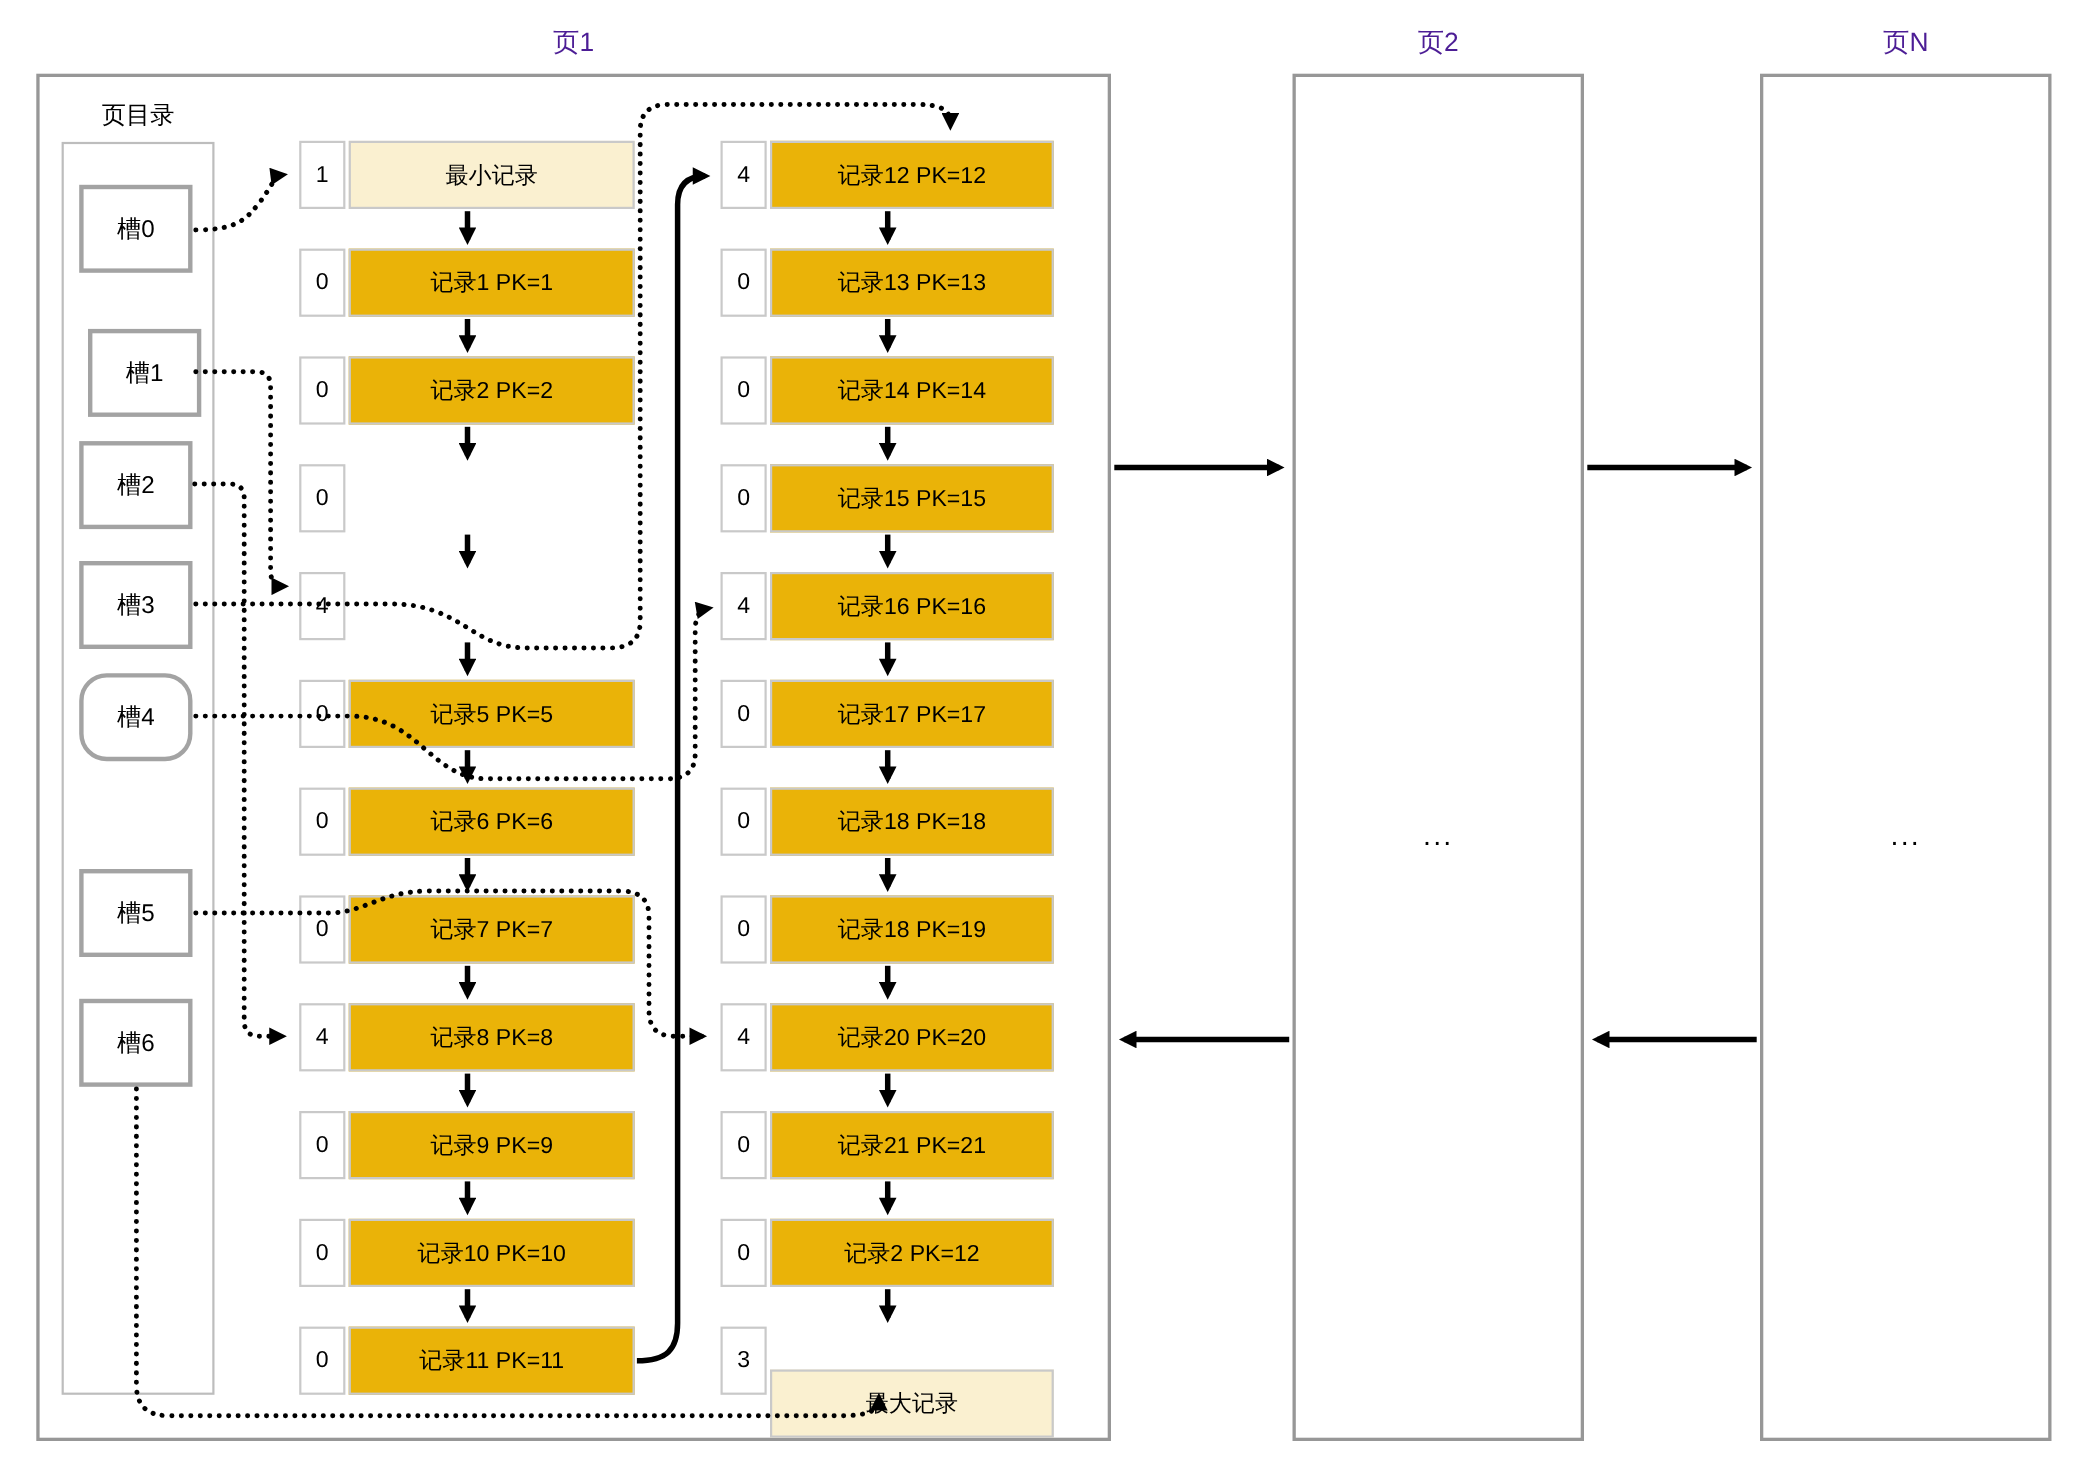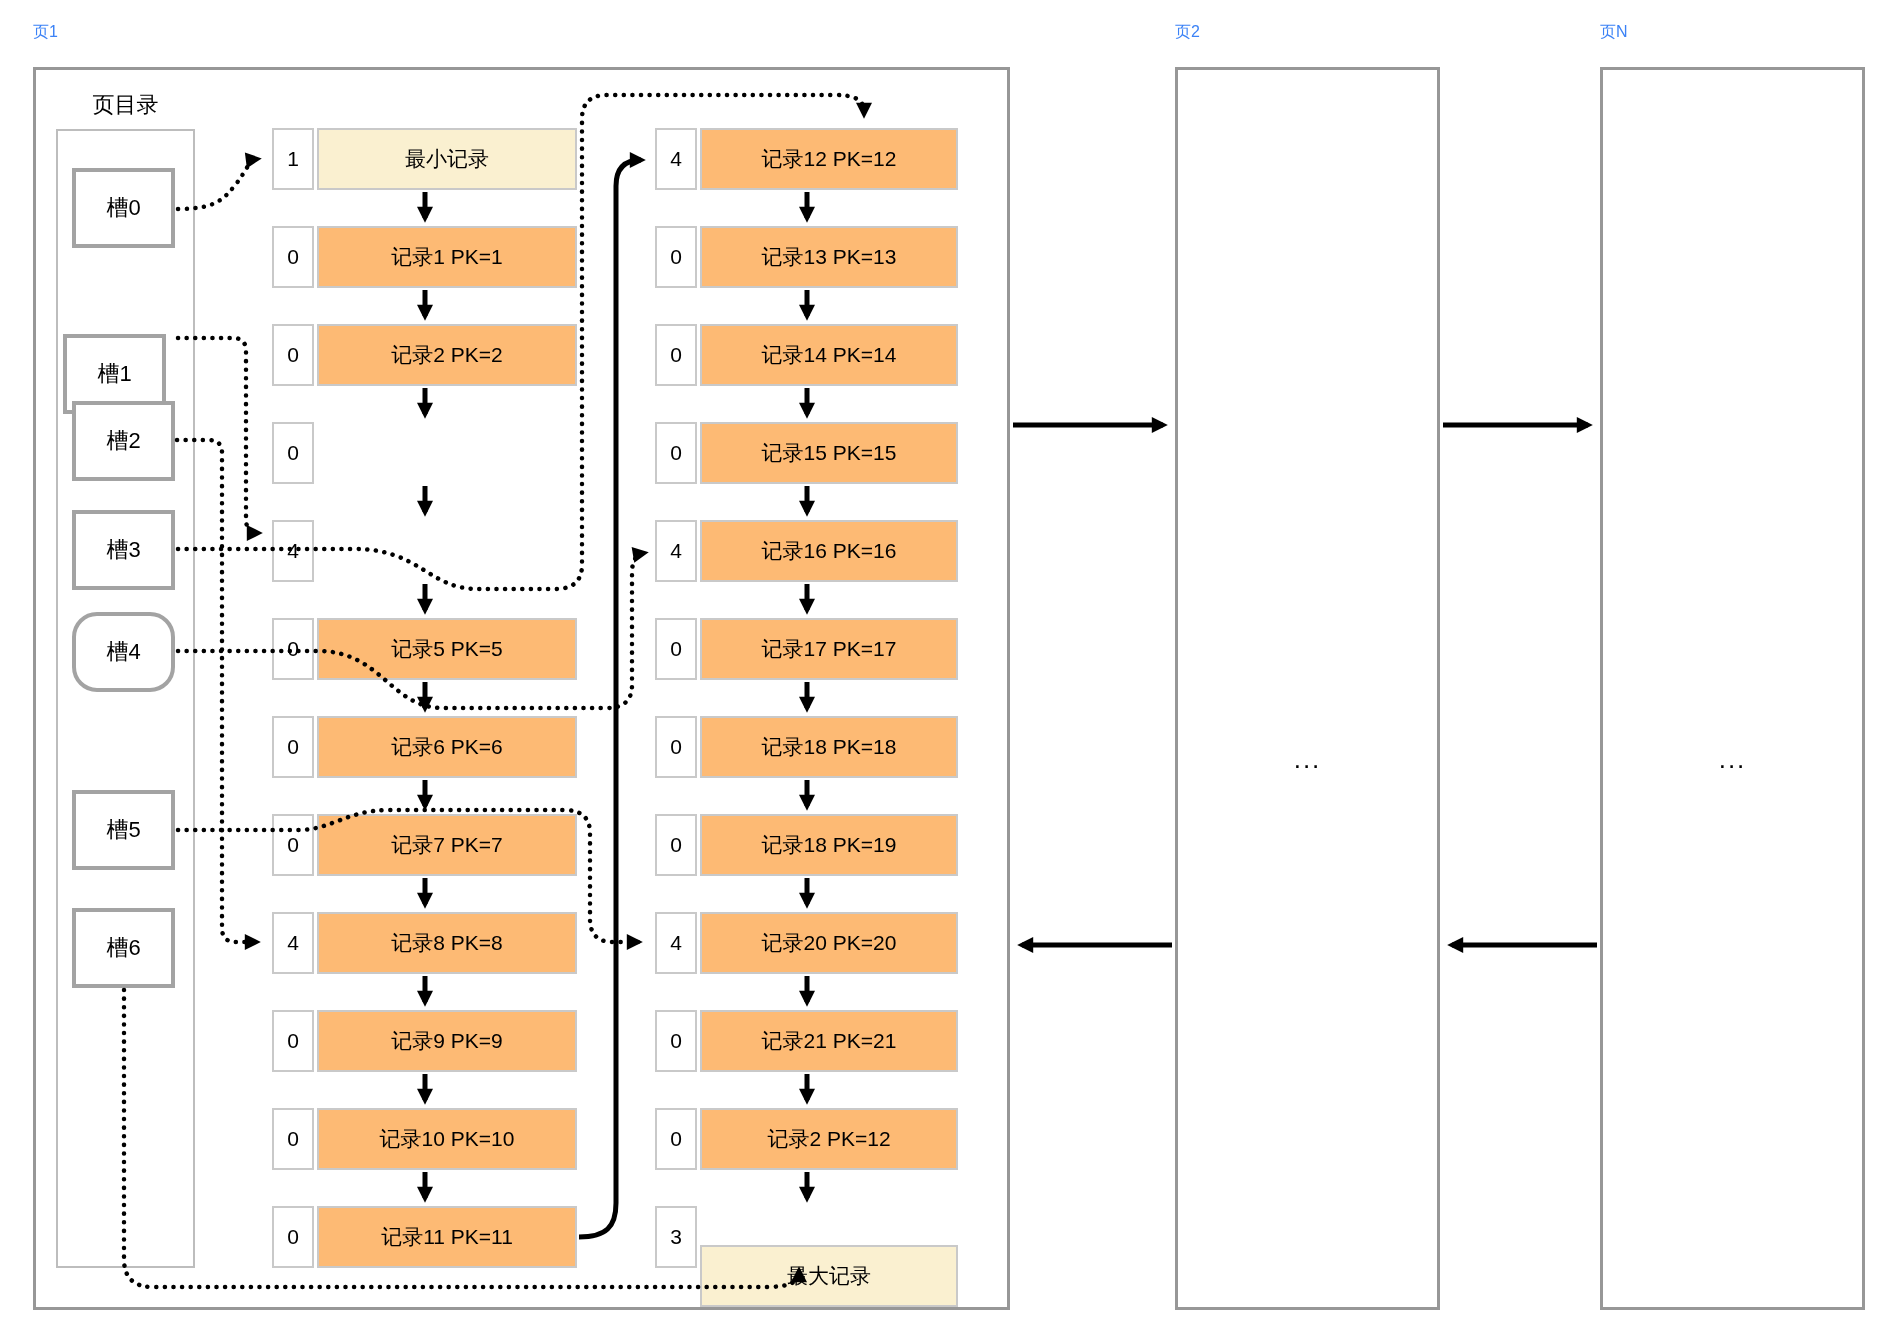--- a/index.html
+++ b/index.html
@@ -1,32 +1,32 @@
 <!DOCTYPE html>
 <html><head>
 <meta charset="utf-8">
 <style>
   * { box-sizing: border-box; margin: 0; padding: 0; }
   html,body { background:#ffffff; }
   body { font-family:"Liberation Sans","DejaVu Sans",sans-serif; color:#000; }
   #canvas { position:relative; width:1888px; height:1339px; background:#fff; overflow:hidden; }
 
   .page { position:absolute; background:#fff; border:3px solid #979797; }
-  .page-title { position:absolute; text-align:left; font-size:16px; color:#3b82f6; }
+  .page-title { position:absolute; text-align:center; font-size:24px; color:#4c1d95; }
 
   .pagedir { position:absolute; background:#fff; border:2px solid #bdbdbd; }
   .pagedir-label { position:absolute; text-align:center; font-size:22px; color:#000; }
 
   .slot { position:absolute; width:103px; height:80px; background:#fff; border:4px solid #a3a3a3;
           display:flex; align-items:center; justify-content:center; font-size:22px; }
 
   .record { position:absolute; height:62px; display:flex; gap:3px; }
   .record .num { width:42px; height:62px; background:#fff; border:2px solid #c9c9c9;
                  display:flex; align-items:center; justify-content:center; font-size:21px; }
-  .record .lab { flex:1; height:62px; background:#fdba74; border:2px solid #c9c9c9;
+  .record .lab { flex:1; height:62px; background:#eab308; border:2px solid #c9c9c9;
                  display:flex; align-items:center; justify-content:center; font-size:21px; }
 
   .dots { position:absolute; text-align:center; font-size:26px; letter-spacing:2px; color:#000; }
 
   #wires { position:absolute; left:0; top:0; pointer-events:none; }
   #wires .solid  { stroke:#000; stroke-width:5; fill:none; }
   #wires .dotted { stroke:#000; stroke-width:4.5; fill:none;
                    stroke-dasharray:0.1 8.5; stroke-linecap:round; }
 </style>
 </head>
@@ -35,21 +35,21 @@
 <div id="canvas">
 
   <div class="page-title" style="left:33px; top:22px; width:977px;">页1</div>
   <div class="page" style="left:33px; top:67px; width:977px; height:1243px;"></div>
 
   <div class="pagedir-label" style="left:56px; top:90px; width:139px;">页目录</div>
   <div class="pagedir" style="left:56px; top:129px; width:139px; height:1139px;"></div>
 
   <div id="boxes">
       <div class="slot" style="left: 72px; top: 168px;">槽0</div>
-      <div class="slot" style="left: 63px; top: 299px; margin-top: 35px;">槽1</div>
+      <div class="slot" style="left: 80px; top: 299px;">槽1</div>
       <div class="slot" style="left: 72px; top: 401px;">槽2</div>
       <div class="slot" style="left: 72px; top: 510px;">槽3</div>
       <div class="slot" style="left: 72px; top: 612px; border-radius: 25px;">槽4</div>
       <div class="slot" style="left: 72px; top: 790px;">槽5</div>
       <div class="slot" style="left: 72px; top: 908px;">槽6</div>
       <div class="record" style="left: 272px; top: 128px; width: 305px;">
         <div class="num">1</div>
         <div class="lab" style="background: rgb(250, 240, 208);">最小记录</div>
       </div>
       <div class="record" style="left: 272px; top: 226px; width: 305px;">

